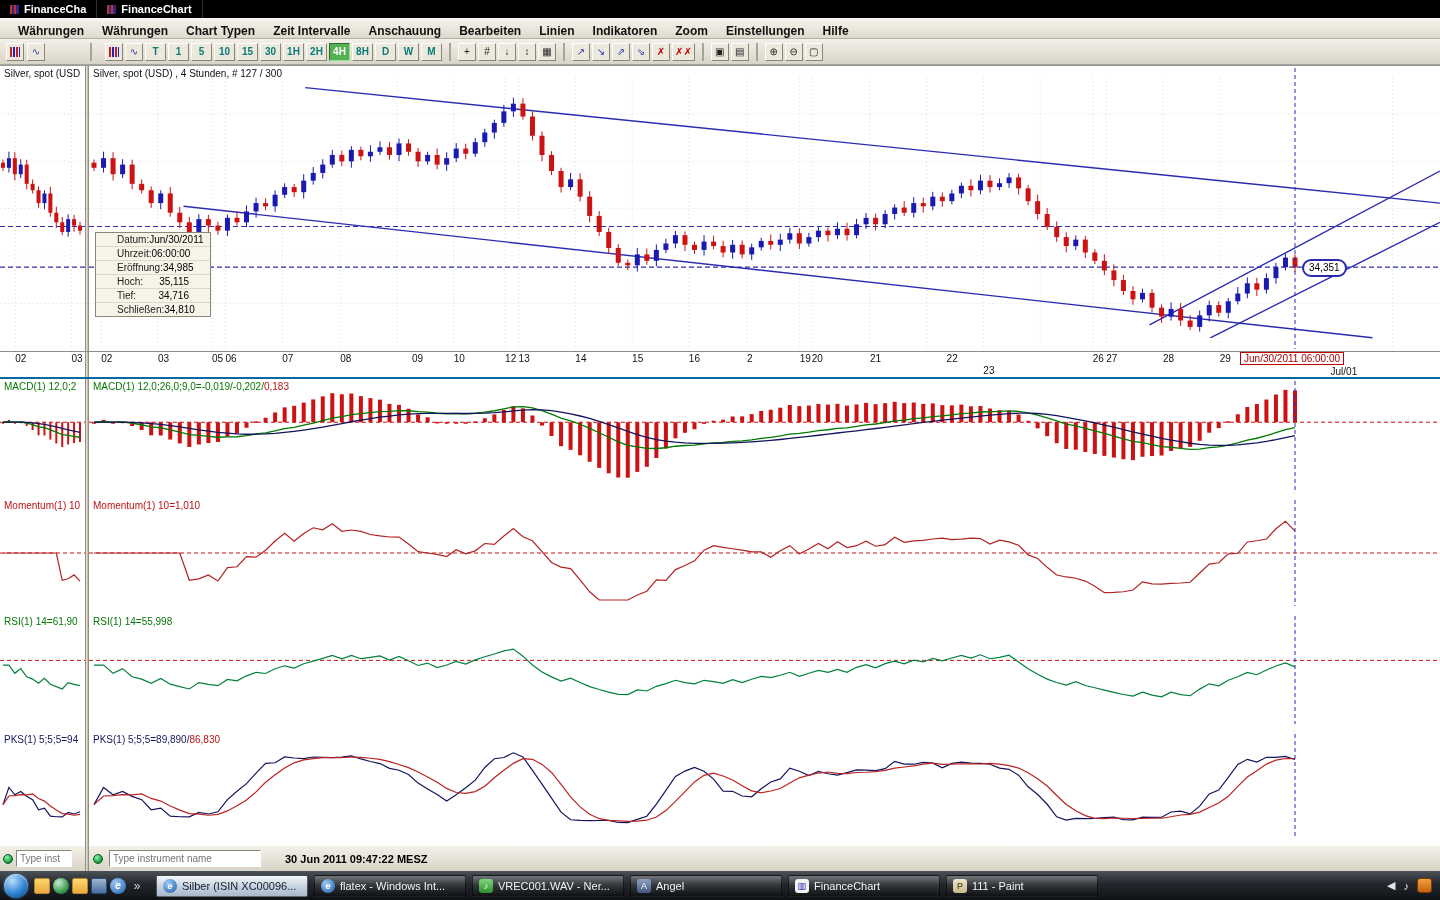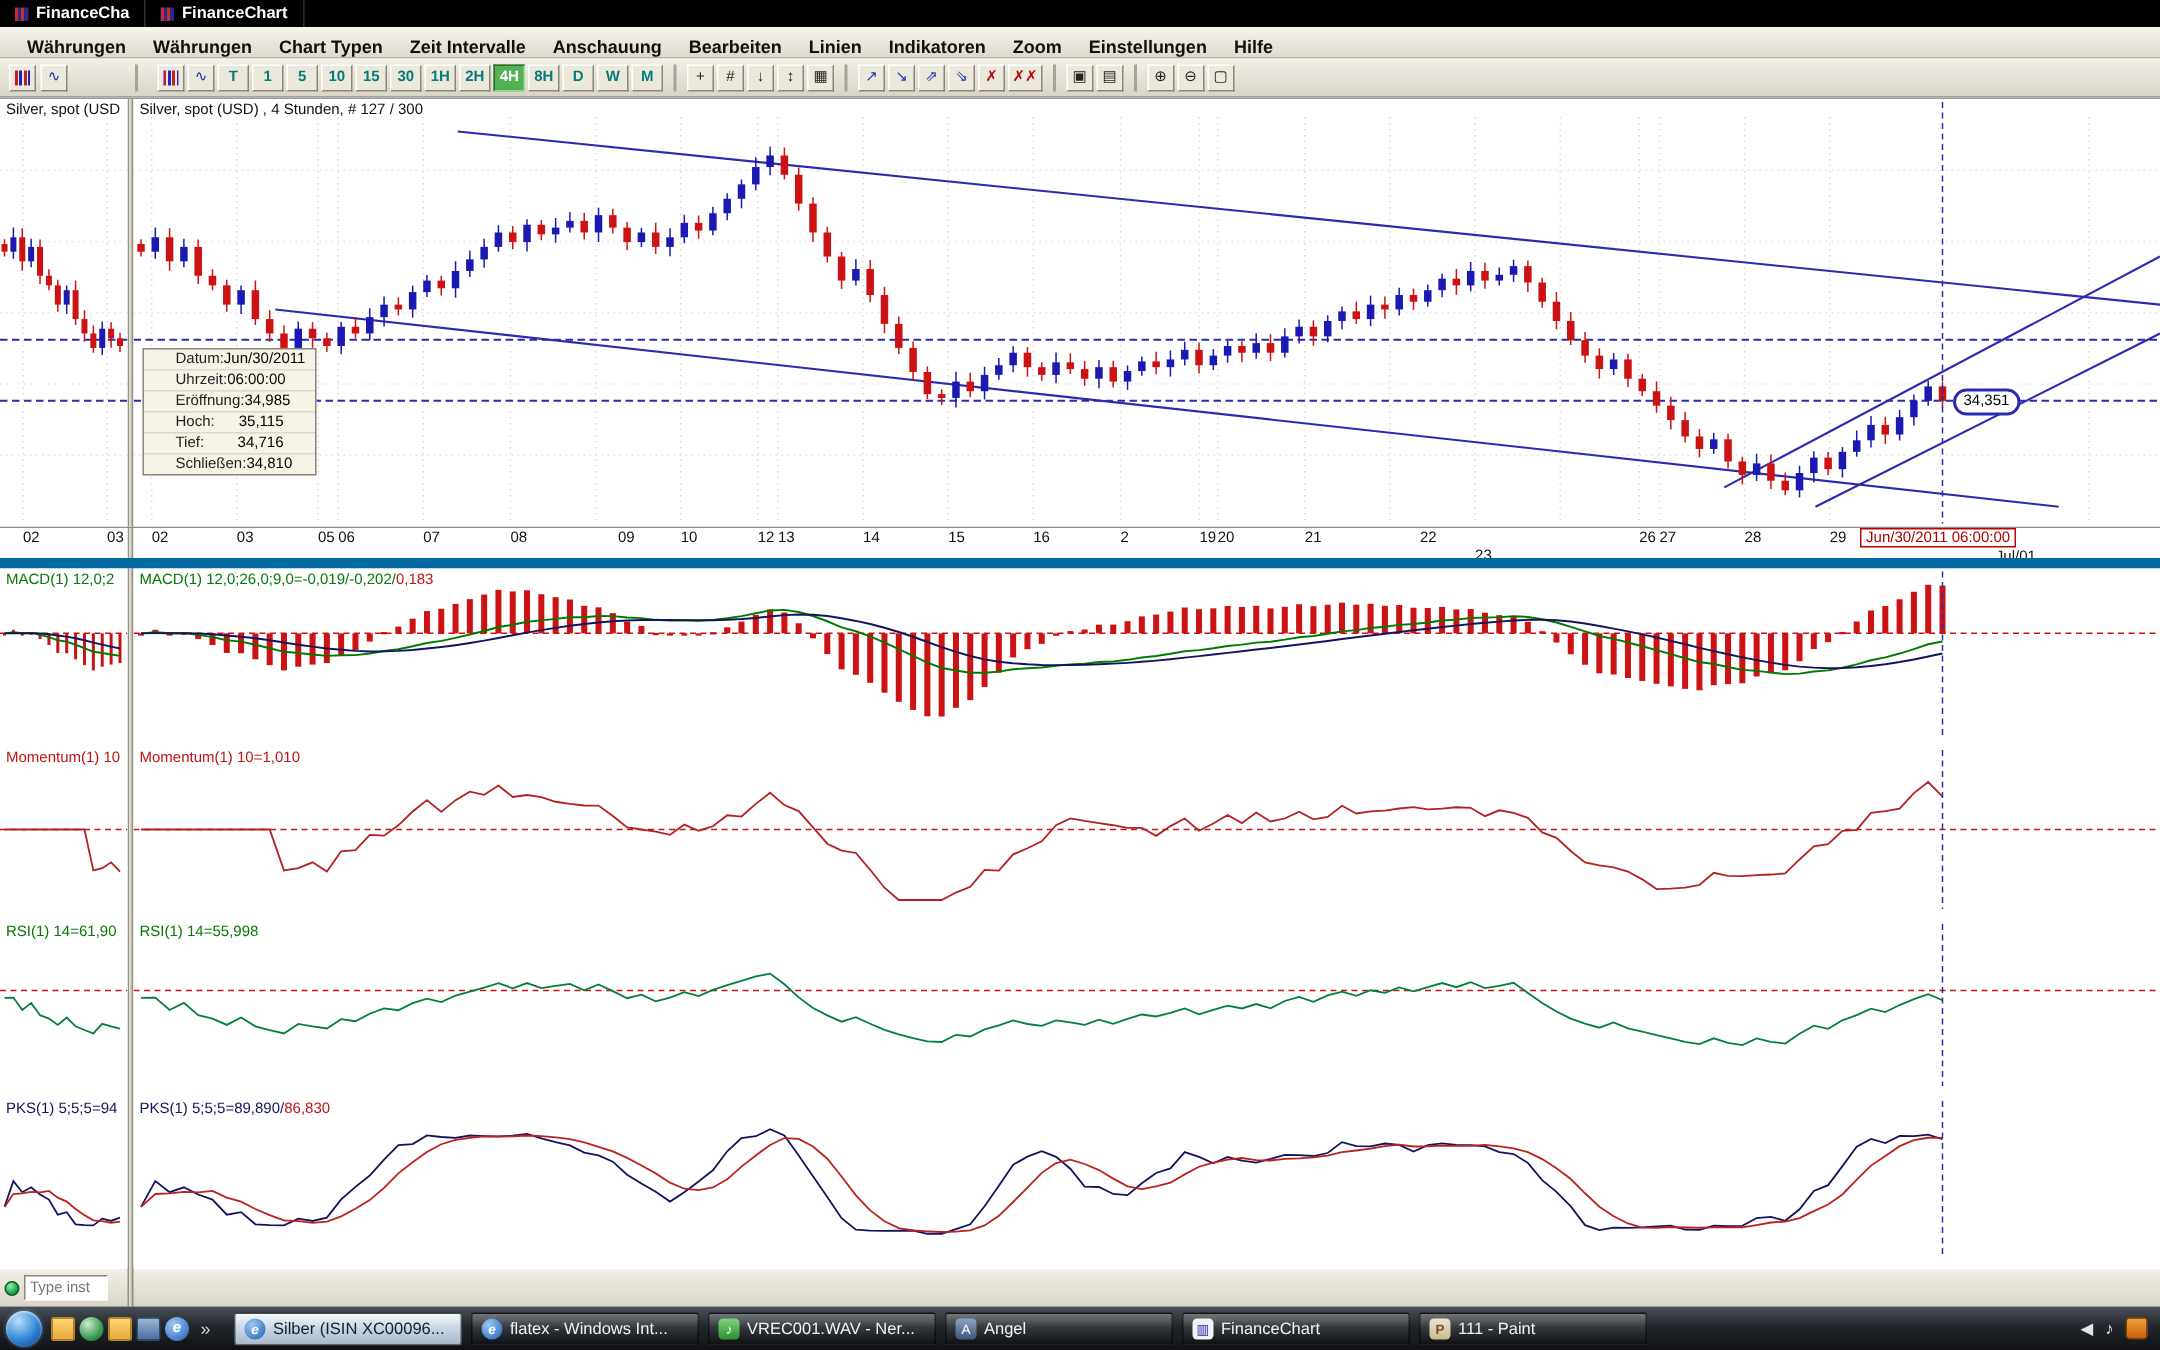--- a/index.html
+++ b/index.html
@@ -29,21 +29,21 @@
   
   .chartstack{flex:1;display:flex;flex-direction:column;border-top:1px solid #999;min-height:0}
   .pane{position:relative;display:flex;flex:none}
   .mini{width:85px;position:relative;flex:none;background:#fff;overflow:hidden}
   .main{flex:1;position:relative;background:#fff;overflow:hidden}
   .vsplit{width:4px;background:linear-gradient(90deg,#efece2,#b6b2a4);border-left:1px solid #949084;border-right:1px solid #949084;flex:none}
   svg.chart{position:absolute;left:0;top:0;width:100%;height:100%}
   .pane-label{position:absolute;left:4px;top:2px;font-size:10px;color:#111;white-space:nowrap;pointer-events:none;z-index:3}
   .lbl-green{color:#067806}.lbl-red{color:#c01414}.lbl-navy{color:#14145e}
 
-  .xaxis{height:28px;display:flex;border-top:1px solid #8c8c8c;border-bottom:7px solid #0369a1;background:#fff;flex:none}
+  .xaxis{height:28px;display:flex;border-top:1px solid #8c8c8c;border-bottom:2px solid #0369a1;background:#fff;flex:none}
   .xaxis .mini,.xaxis .main{position:relative}
   .axis-label{position:absolute;top:1px;font-size:10px;color:#111;white-space:nowrap}
   .axis-label.row2{top:14px}
   .axis-cursor-box{position:absolute;top:0;font-size:10px;color:#a80000;border:1px solid #c00000;background:#fff;padding:0 3px;white-space:nowrap}
 
   .pane-ind{display:flex;flex-direction:row;flex:none}
   .hsplit{height:6px;background:linear-gradient(#f4f1e8,#ccc8bb);border-top:1px solid #97938a;border-bottom:1px solid #97938a;position:relative;flex:none}
   .hsplit::before{content:"▴▾";position:absolute;left:6px;top:-3px;font-size:7px;color:#333;letter-spacing:2px}
   .hsplit::after{content:"▴▾";position:absolute;left:92px;top:-3px;font-size:7px;color:#333;letter-spacing:2px}
   .ind-body{display:flex;flex:1;position:relative;min-height:0}
@@ -805,20 +805,25 @@
     </div>
 
   </div>
 
   <div class="statusbar">
     <div class="sb-left">
       <span class="led"></span>
       <input class="sb-input" style="width: 56px;" placeholder="Type inst">
     </div>
     <div class="sb-divider"></div>
+    <div class="sb-main">
+      <span class="led"></span>
+      <input class="sb-input" style="width: 152px;" placeholder="Type instrument name">
+      <span class="sb-time">30 Jun 2011 09:47:22 MESZ</span>
+    </div>
   </div>
 
   <div class="taskbar">
     <div class="orb"></div>
     <div class="qlaunch">
         <span class="qi folder"></span>
         <span class="qi orbic"></span>
         <span class="qi folder"></span>
         <span class="qi miniic"></span>
         <span class="qi e">e</span>

